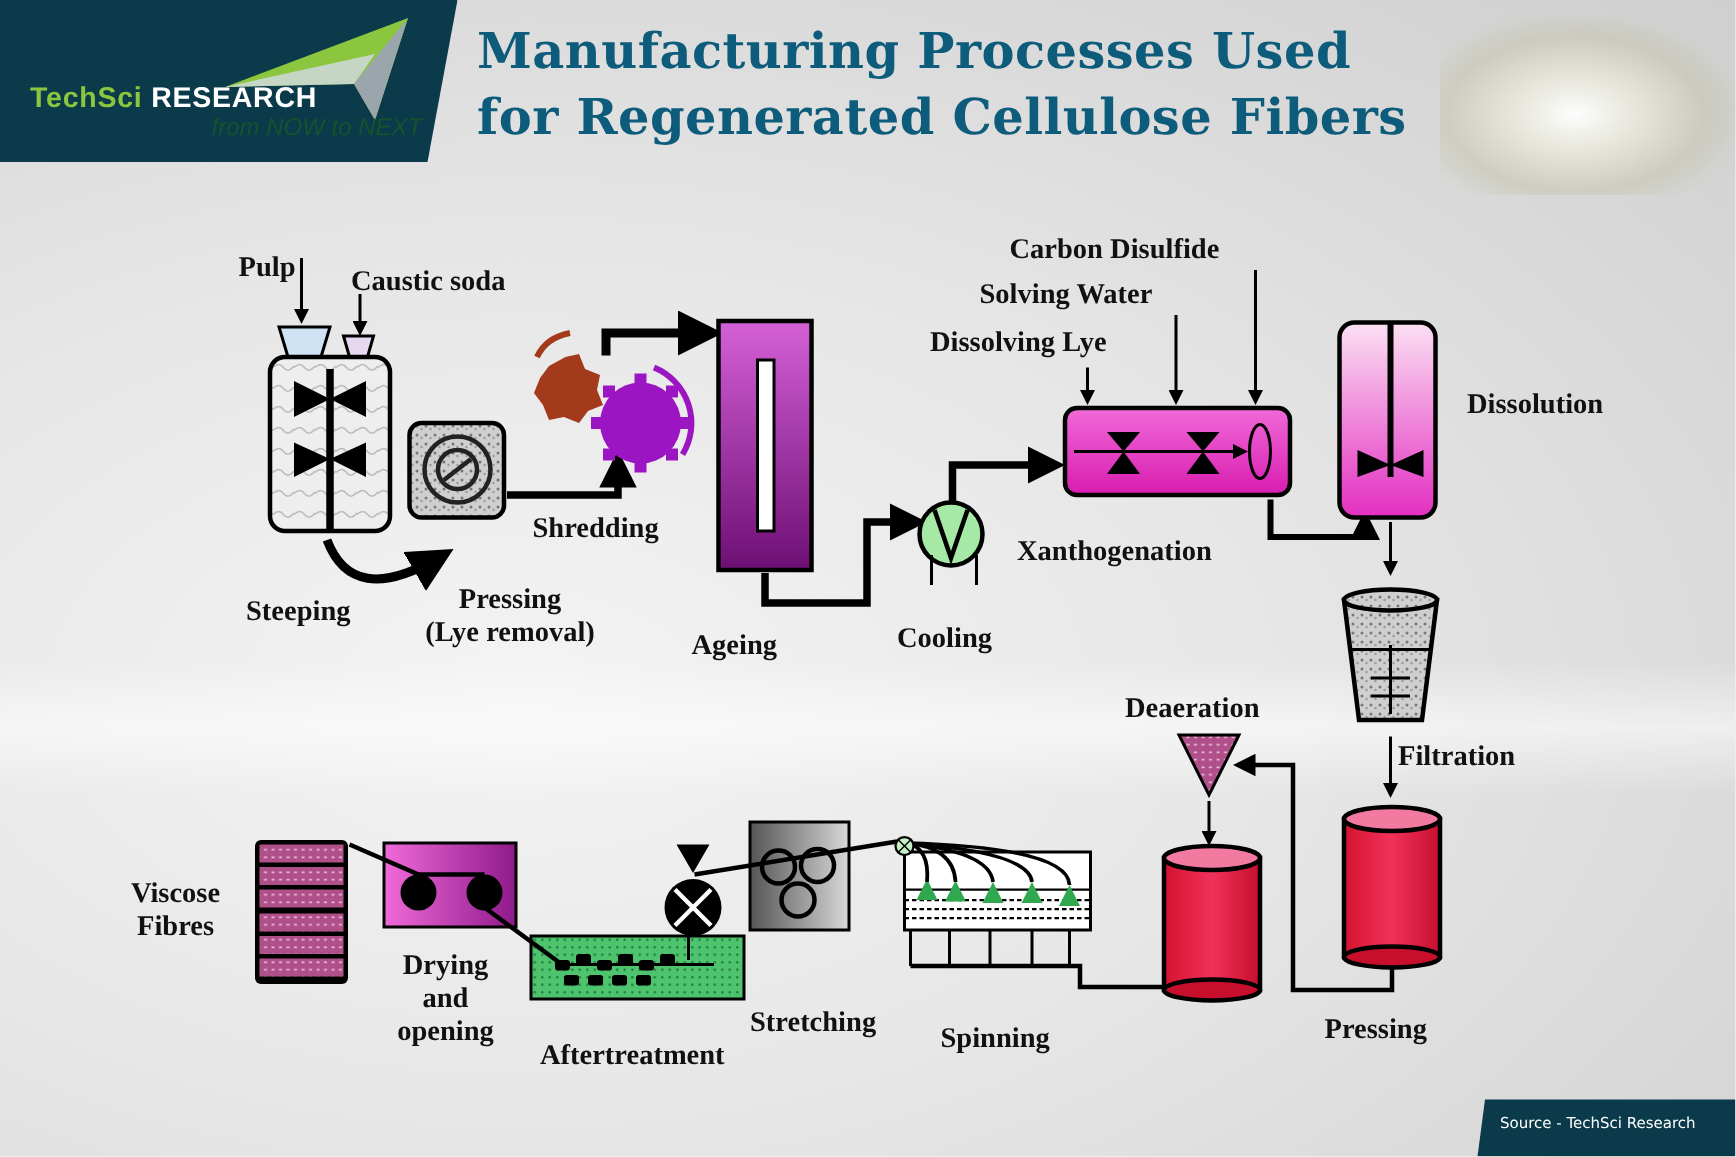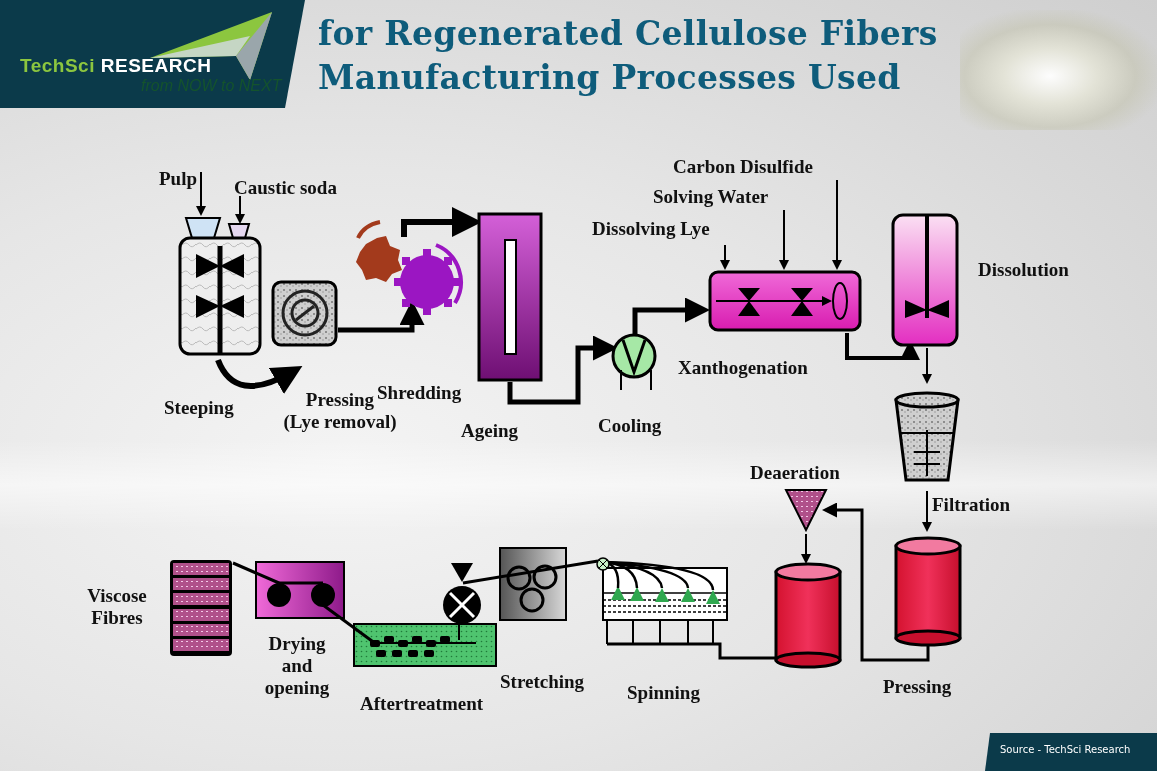--- a/index.html
+++ b/index.html
@@ -33,22 +33,22 @@
   <polygon points="150,58 250,36 236,56" fill="#cfd8dc" opacity="0.85"></polygon>
   <polygon points="236,56 272,12 250,80" fill="#9aa6ab"></polygon>
 </svg>
 <div class="logo-text">
   <span class="logo-tech">TechSci</span>
   <span class="logo-research" style="text-transform:uppercase">Research</span>
 </div>
 <div class="logo-tag">from NOW to NEXT</div>
 
 <div class="title">
+  <div>Manufacturing Processes Used</div>
   <div>for Regenerated Cellulose Fibers</div>
-  <div>Manufacturing Processes Used</div>
 </div>
 
 <svg class="diagram" width="1157" height="771" viewBox="0 0 1157 771">
   <defs>
     <marker id="ah" markerWidth="8" markerHeight="8" refX="5" refY="4" orient="auto" markerUnits="strokeWidth">
       <path d="M0,0 L8,4 L0,8 z" fill="#000"></path>
     </marker>
     <marker id="ahs" markerWidth="5" markerHeight="5" refX="3" refY="2.5" orient="auto" markerUnits="strokeWidth">
       <path d="M0,0 L5,2.5 L0,5 z" fill="#000"></path>
     </marker>
@@ -283,26 +283,26 @@
   <polygon points="990,733 1157,733 1157,771 985,771" fill="#0b3a4a"></polygon>
 </svg>
 
 <div class="lbl" style="left:159px; top:168px;">Pulp</div>
 <div class="lbl" style="left:234px; top:177px;">Caustic soda</div>
 <div class="lbl" style="left:164px; top:397px;">Steeping</div>
 <div class="lbl c" style="left:270px; top:389px; width:140px;">
   <div>Pressing</div>
   <div>(Lye removal)</div>
 </div>
-<div class="lbl" style="left:377px; top:342px;margin-top:40px;">Shredding</div>
+<div class="lbl" style="left:355px; top:342px;">Shredding</div>
 <div class="lbl" style="left:461px; top:420px;">Ageing</div>
 <div class="lbl" style="left:598px; top:415px;">Cooling</div>
 <div class="lbl" style="left:673px; top:156px;text-align:center;">Carbon Disulfide</div>
 <div class="lbl" style="left:653px; top:186px;">Solving Water</div>
-<div class="lbl" style="left:592px; top:218px;">Dissolving Lye</div>
+<div class="lbl" style="left:620px; top:218px;">Dissolving Lye</div>
 <div class="lbl" style="left:678px; top:357px;">Xanthogenation</div>
 <div class="lbl" style="left:978px; top:259px;">Dissolution</div>
 <div class="lbl" style="left:932px; top:494px;">Filtration</div>
 <div class="lbl" style="left:750px; top:462px;text-align:center;">Deaeration</div>
 <div class="lbl" style="left:883px; top:676px;">Pressing</div>
 <div class="lbl" style="left:627px; top:682px;">Spinning</div>
 <div class="lbl" style="left:500px; top:671px;">Stretching</div>
 <div class="lbl" style="left:360px; top:693px;">Aftertreatment</div>
 <div class="lbl c" style="left:252px; top:633px; width:90px;">
   <div>Drying</div>

